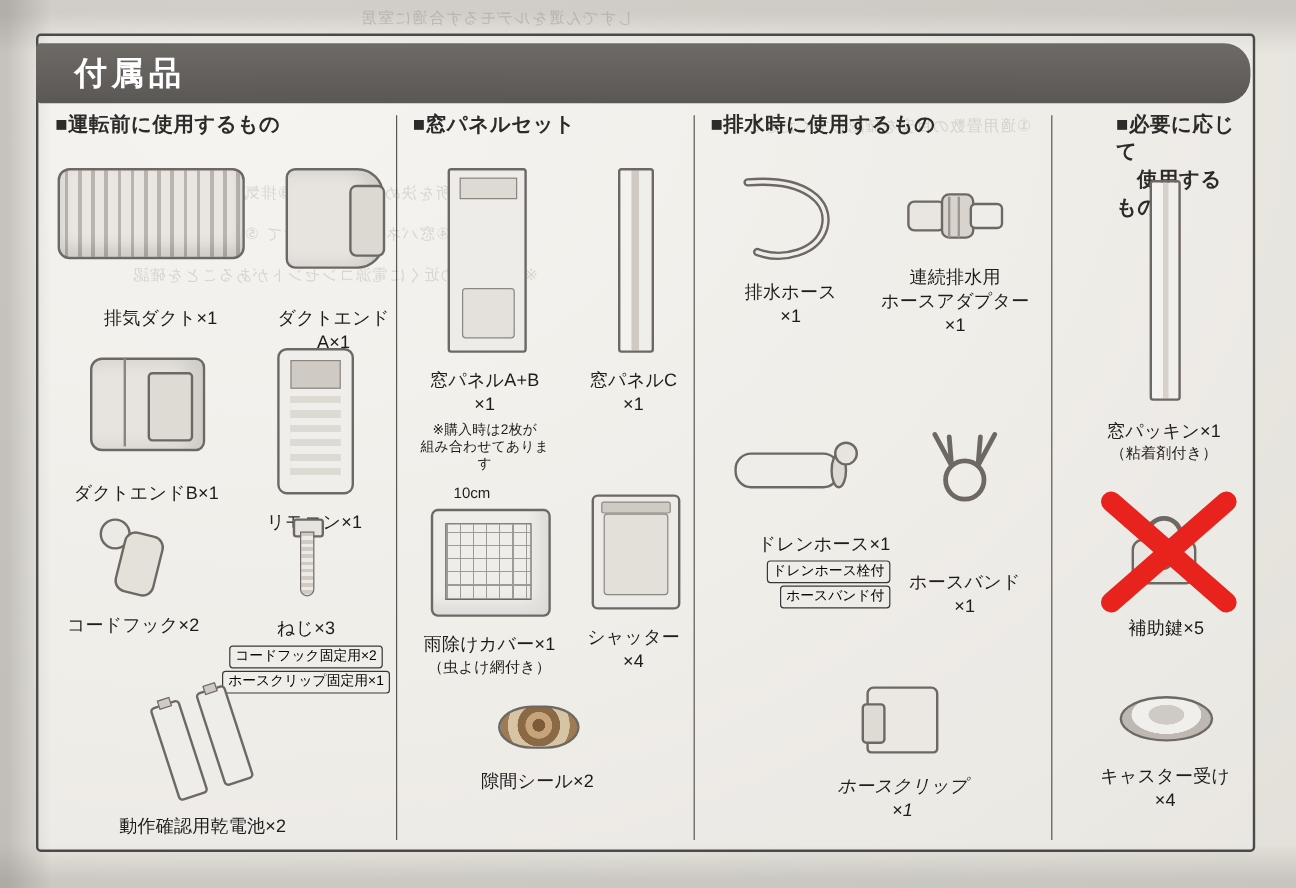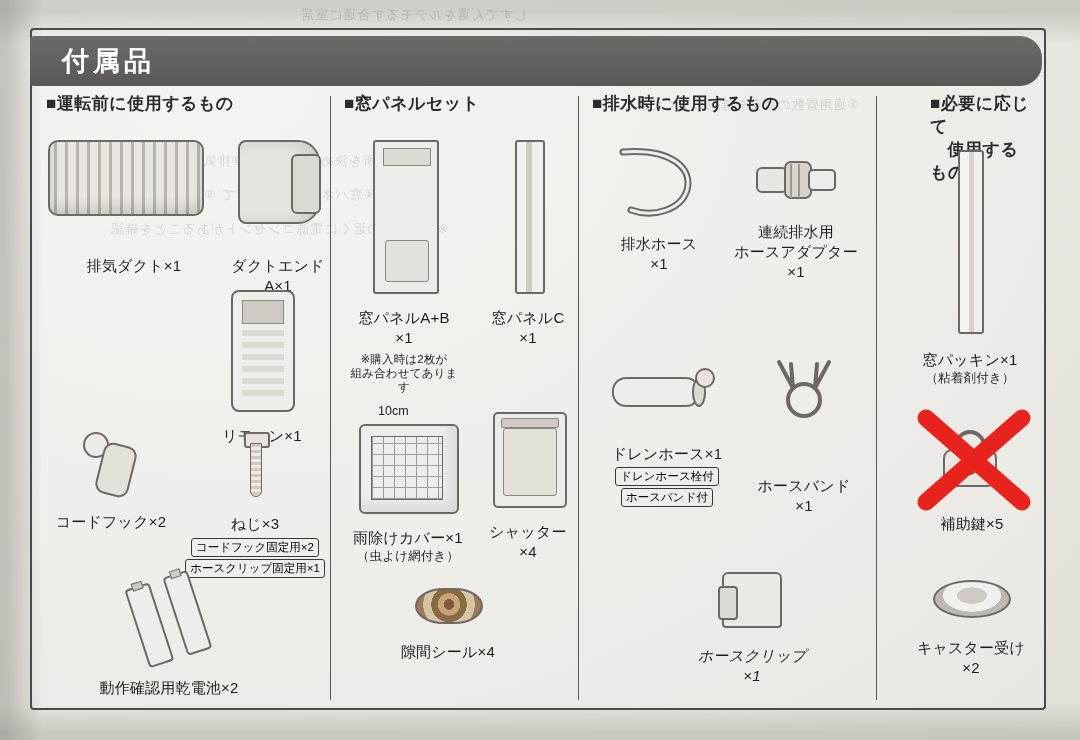--- a/index.html
+++ b/index.html
@@ -223,20 +223,26 @@
     <div class="cap" style="margin-top:40px;">排気ダクト×1</div>
   </div>
 
   <div class="item" style="left:222px;top:140px;width:112px;">
     <div class="art" style="width:80px;">
         <div class="ductend"></div>
       </div>
     <div class="cap" style="margin-top:32px;">ダクトエンドA×1</div>
   </div>
 
+  <div class="item" style="left:42px;top:298px;width:160px;">
+    <div class="art" style="width:94px;">
+        <div class="ductendB"></div>
+      </div>
+    <div class="cap" style="margin-top:26px;">ダクトエンドB×1</div>
+  </div>
 
   <div class="item" style="left:200px;top:290px;width:124px;">
     <div class="art" style="width:62px;">
       <div class="remote">
         <div class="scr"></div>
           <div class="btns"></div>
       </div>
     </div>
     <div class="cap" style="margin-top:14px;">リモコン×1</div>
   </div>
@@ -314,21 +320,21 @@
         <div class="shutter"></div>
       </div>
     <div class="cap" style="margin-top:14px;">シャッター
 ×4</div>
   </div>
 
   <div class="item" style="left:368px;top:588px;width:160px;">
     <div class="art" style="width:66px;">
         <div class="seal"></div>
       </div>
-    <div class="cap" style="margin-top:18px;">隙間シール×4</div>
+    <div class="cap" style="margin-top:18px;">隙間シール×2</div>
   </div>
 
   <div class="col" style="left:592px;width:282px;">
     <div class="colhead">■排水時に使用するもの</div>
   </div>
 
   <div class="item" style="left:594px;top:146px;width:130px;">
     <div class="art" style="width:92px;height:78px;">
       <svg width="92" height="78" viewBox="0 0 92 78">
         <path d="M10 6 C58 2, 80 22, 74 44 C68 64, 40 72, 18 64" fill="none" stroke="#6d6864" stroke-width="7" stroke-linecap="round"></path>
@@ -346,21 +352,21 @@
         <rect x="32" y="10" width="26" height="36" rx="6" fill="#d8d4cd" stroke="#6d6864" stroke-width="2"></rect>
         <rect x="56" y="18" width="26" height="20" rx="4" fill="#efedea" stroke="#6d6864" stroke-width="2"></rect>
         <path d="M38 12 L38 46 M46 12 L46 46" stroke="#9b968f" stroke-width="2"></path>
       </svg>
     </div>
     <div class="cap" style="margin-top:12px;">連続排水用
 ホースアダプター
 ×1</div>
   </div>
 
-  <div class="item" style="left:592px;top:366px;width:150px;">
+  <div class="item" style="left:592px;top:366px;width:150px;text-align:right;">
     <div class="art" style="width:112px;height:52px;">
       <svg width="112" height="52" viewBox="0 0 112 52">
         <rect x="2" y="12" width="86" height="28" rx="13" fill="#efedea" stroke="#6d6864" stroke-width="2"></rect>
         <ellipse cx="88" cy="26" rx="6" ry="14" fill="#ddd9d3" stroke="#6d6864" stroke-width="2"></ellipse>
         <circle cx="94" cy="12" r="9" fill="#e7e4df" stroke="#6d6864" stroke-width="2"></circle>
       </svg>
     </div>
     <div class="cap" style="margin-top:26px;">ドレンホース×1</div>
     <div style="margin-top:2px;">
       <div class="boxed">ドレンホース栓付</div>
@@ -415,16 +421,16 @@
       </svg>
     </div>
     <div class="cap" style="margin-top:16px;">補助鍵×5</div>
   </div>
 
   <div class="item" style="left:898px;top:580px;width:146px;">
     <div class="art" style="width:76px;">
         <div class="caster"></div>
       </div>
     <div class="cap" style="margin-top:20px;">キャスター受け
-×2</div>
+×4</div>
   </div>
 
 </div>
 
 </body></html>

